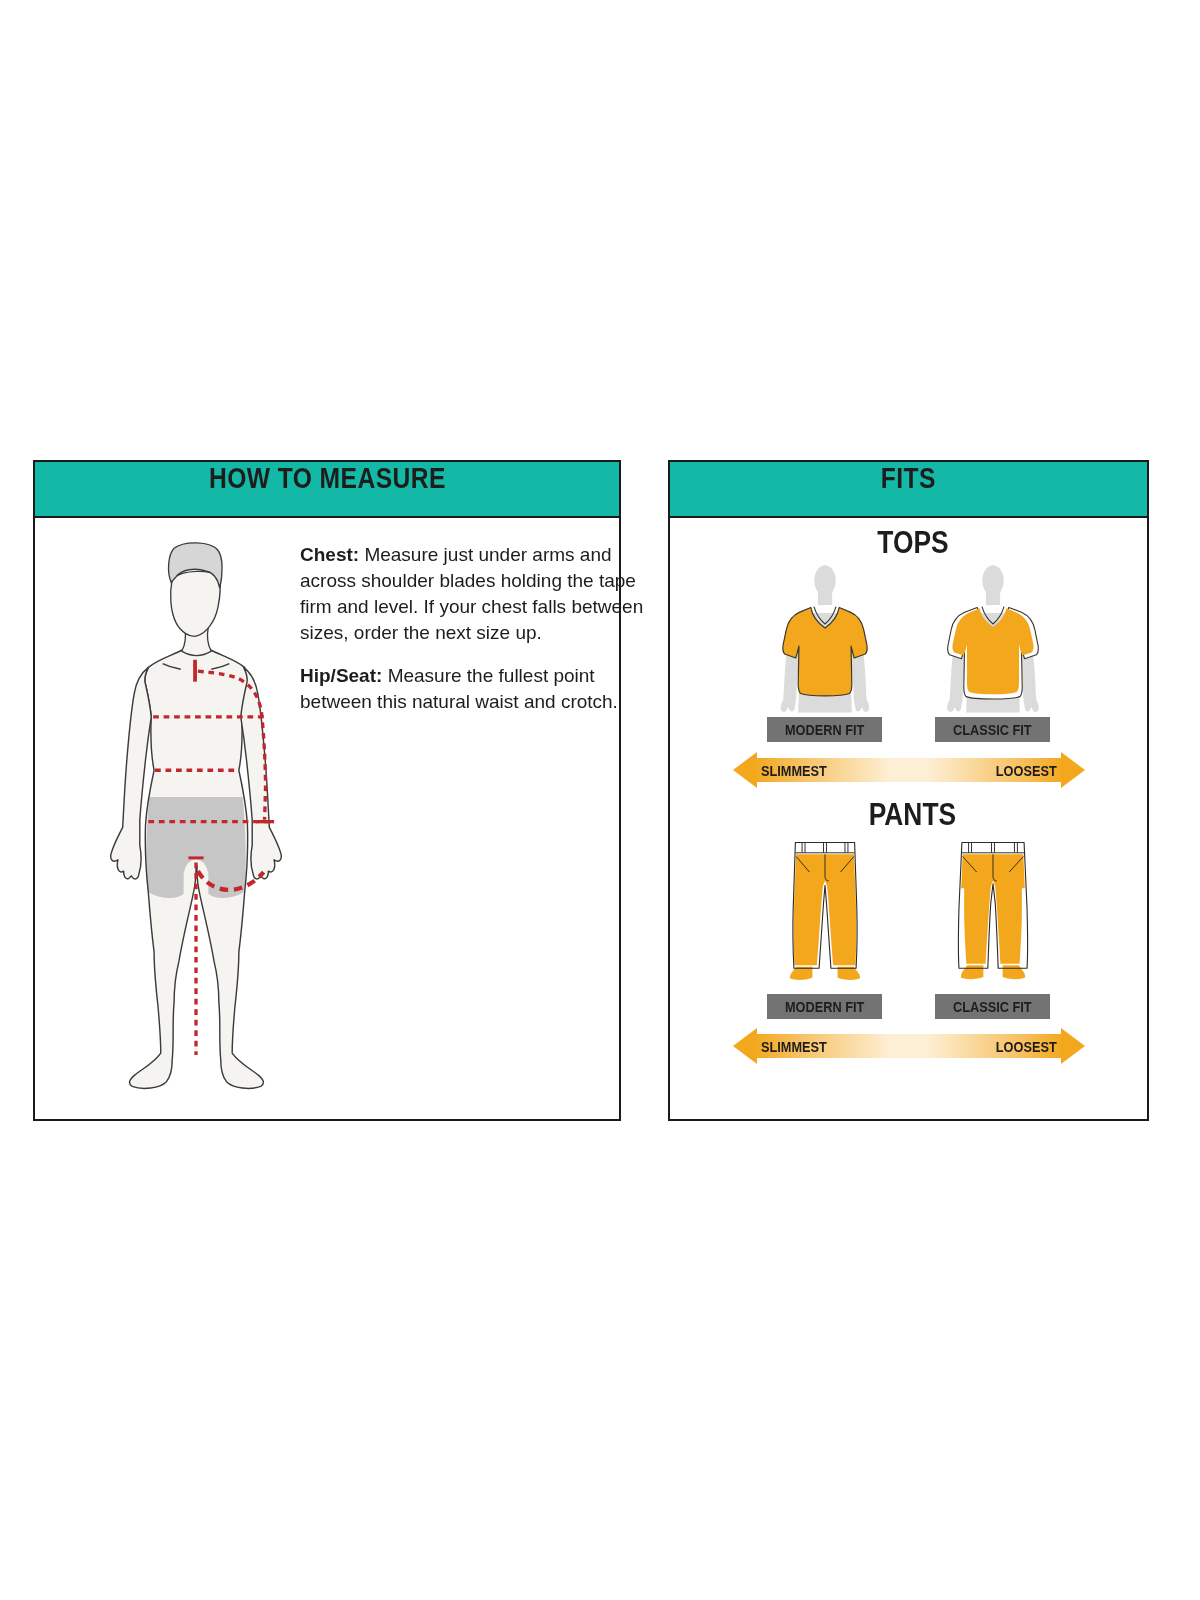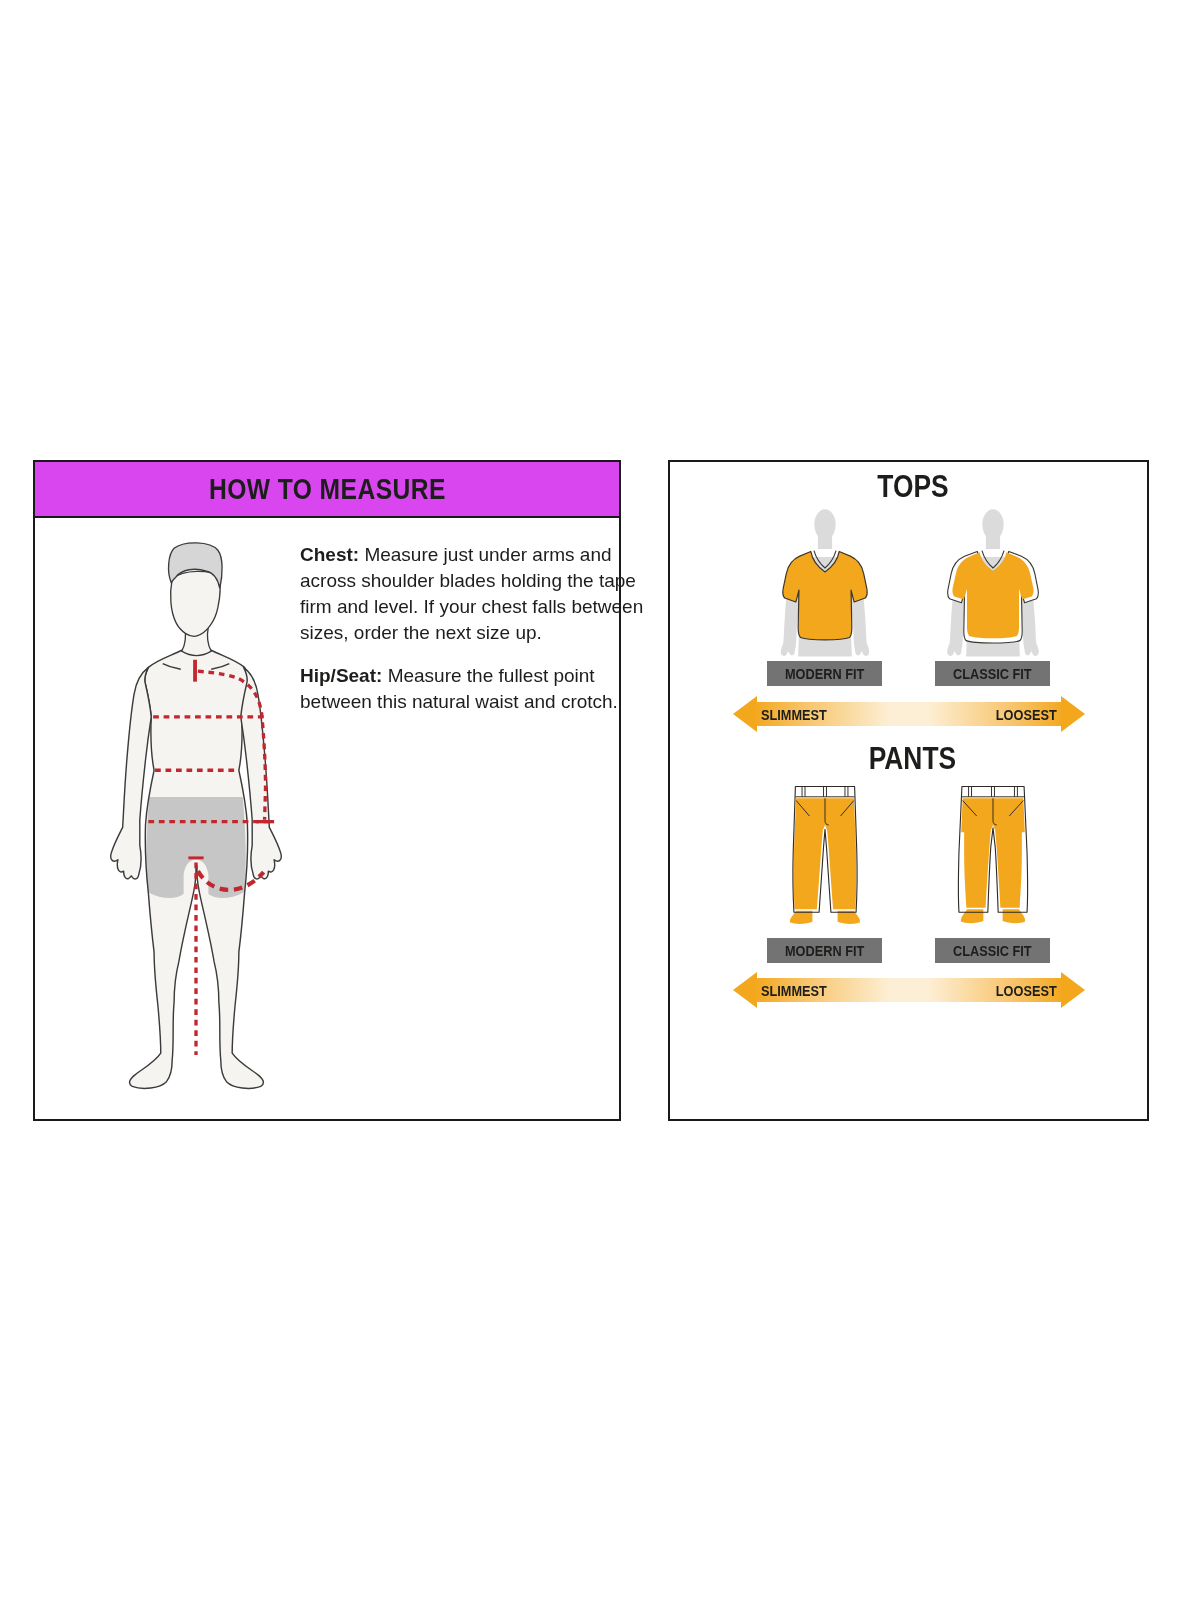--- a/index.html
+++ b/index.html
@@ -7,22 +7,22 @@
     position:relative; width:1200px; height:1600px; background:#ffffff;
     font-family:"Liberation Sans", sans-serif; color:#1d1d1b; overflow:hidden;
   }
   .panel {
     position:absolute; top:460px; height:661px; background:#ffffff;
     border:2px solid #1a1a1a; box-sizing:border-box;
   }
   .panel-measure { left:33px;  width:588px; }
   .panel-fits    { left:668px; width:481px; }
   .panel-header {
-    height:54px; background:#d946ef; border-bottom:2px solid #1a1a1a;
-    display:flex; align-items:center; justify-content:center;
+    height:54px; background:#14b8a6; border-bottom:2px solid #1a1a1a;
+    display:flex; align-items:flex-start; justify-content:center;
     font-size:29px; font-weight:bold; letter-spacing:0.5px;
   }
   .condensed { display:inline-block; transform:scaleX(0.85); transform-origin:center; white-space:nowrap; }
 
   
   .measure-body { position:relative; height:603px;margin-left:39px; }
   .measure-figure { position:absolute; left:22px; top:8px; width:200px; height:578px; }
   .measure-text { position:absolute; left:226px; top:24px; width:352px; font-size:19px; line-height:26px; }
   .measure-item { margin:0 0 17px 0; }
   .measure-item b { font-weight:bold; }
@@ -98,20 +98,23 @@
 
       <div class="measure-text">
         <p class="measure-item"><b>Chest:</b> <span>Measure just under arms and across shoulder blades holding the tape firm and level. If your chest falls between sizes, order the next size up.</span></p>
         <p class="measure-item"><b>Hip/Seat:</b> <span>Measure the fullest point between this natural waist and crotch.</span></p>
       </div>
 
     </div>
   </section>
 
   <section class="panel panel-fits">
+    <header class="panel-header">
+      <span class="condensed">FITS</span>
+    </header>
     <div class="fits-body">
 
       <h2 class="group-heading"><span class="condensed">TOPS</span></h2>
 
       <div class="figure-row">
 
         <div class="figure-block">
           <svg class="top-svg" viewBox="0 0 160 190" xmlns="http://www.w3.org/2000/svg">
             <ellipse cx="80" cy="21" rx="13.5" ry="19.5" fill="#DBDBDB"></ellipse>
             <path fill="#DBDBDB" d="M71,31 L71,52 L89,52 L89,31 Q80,41 71,31 Z"></path>

